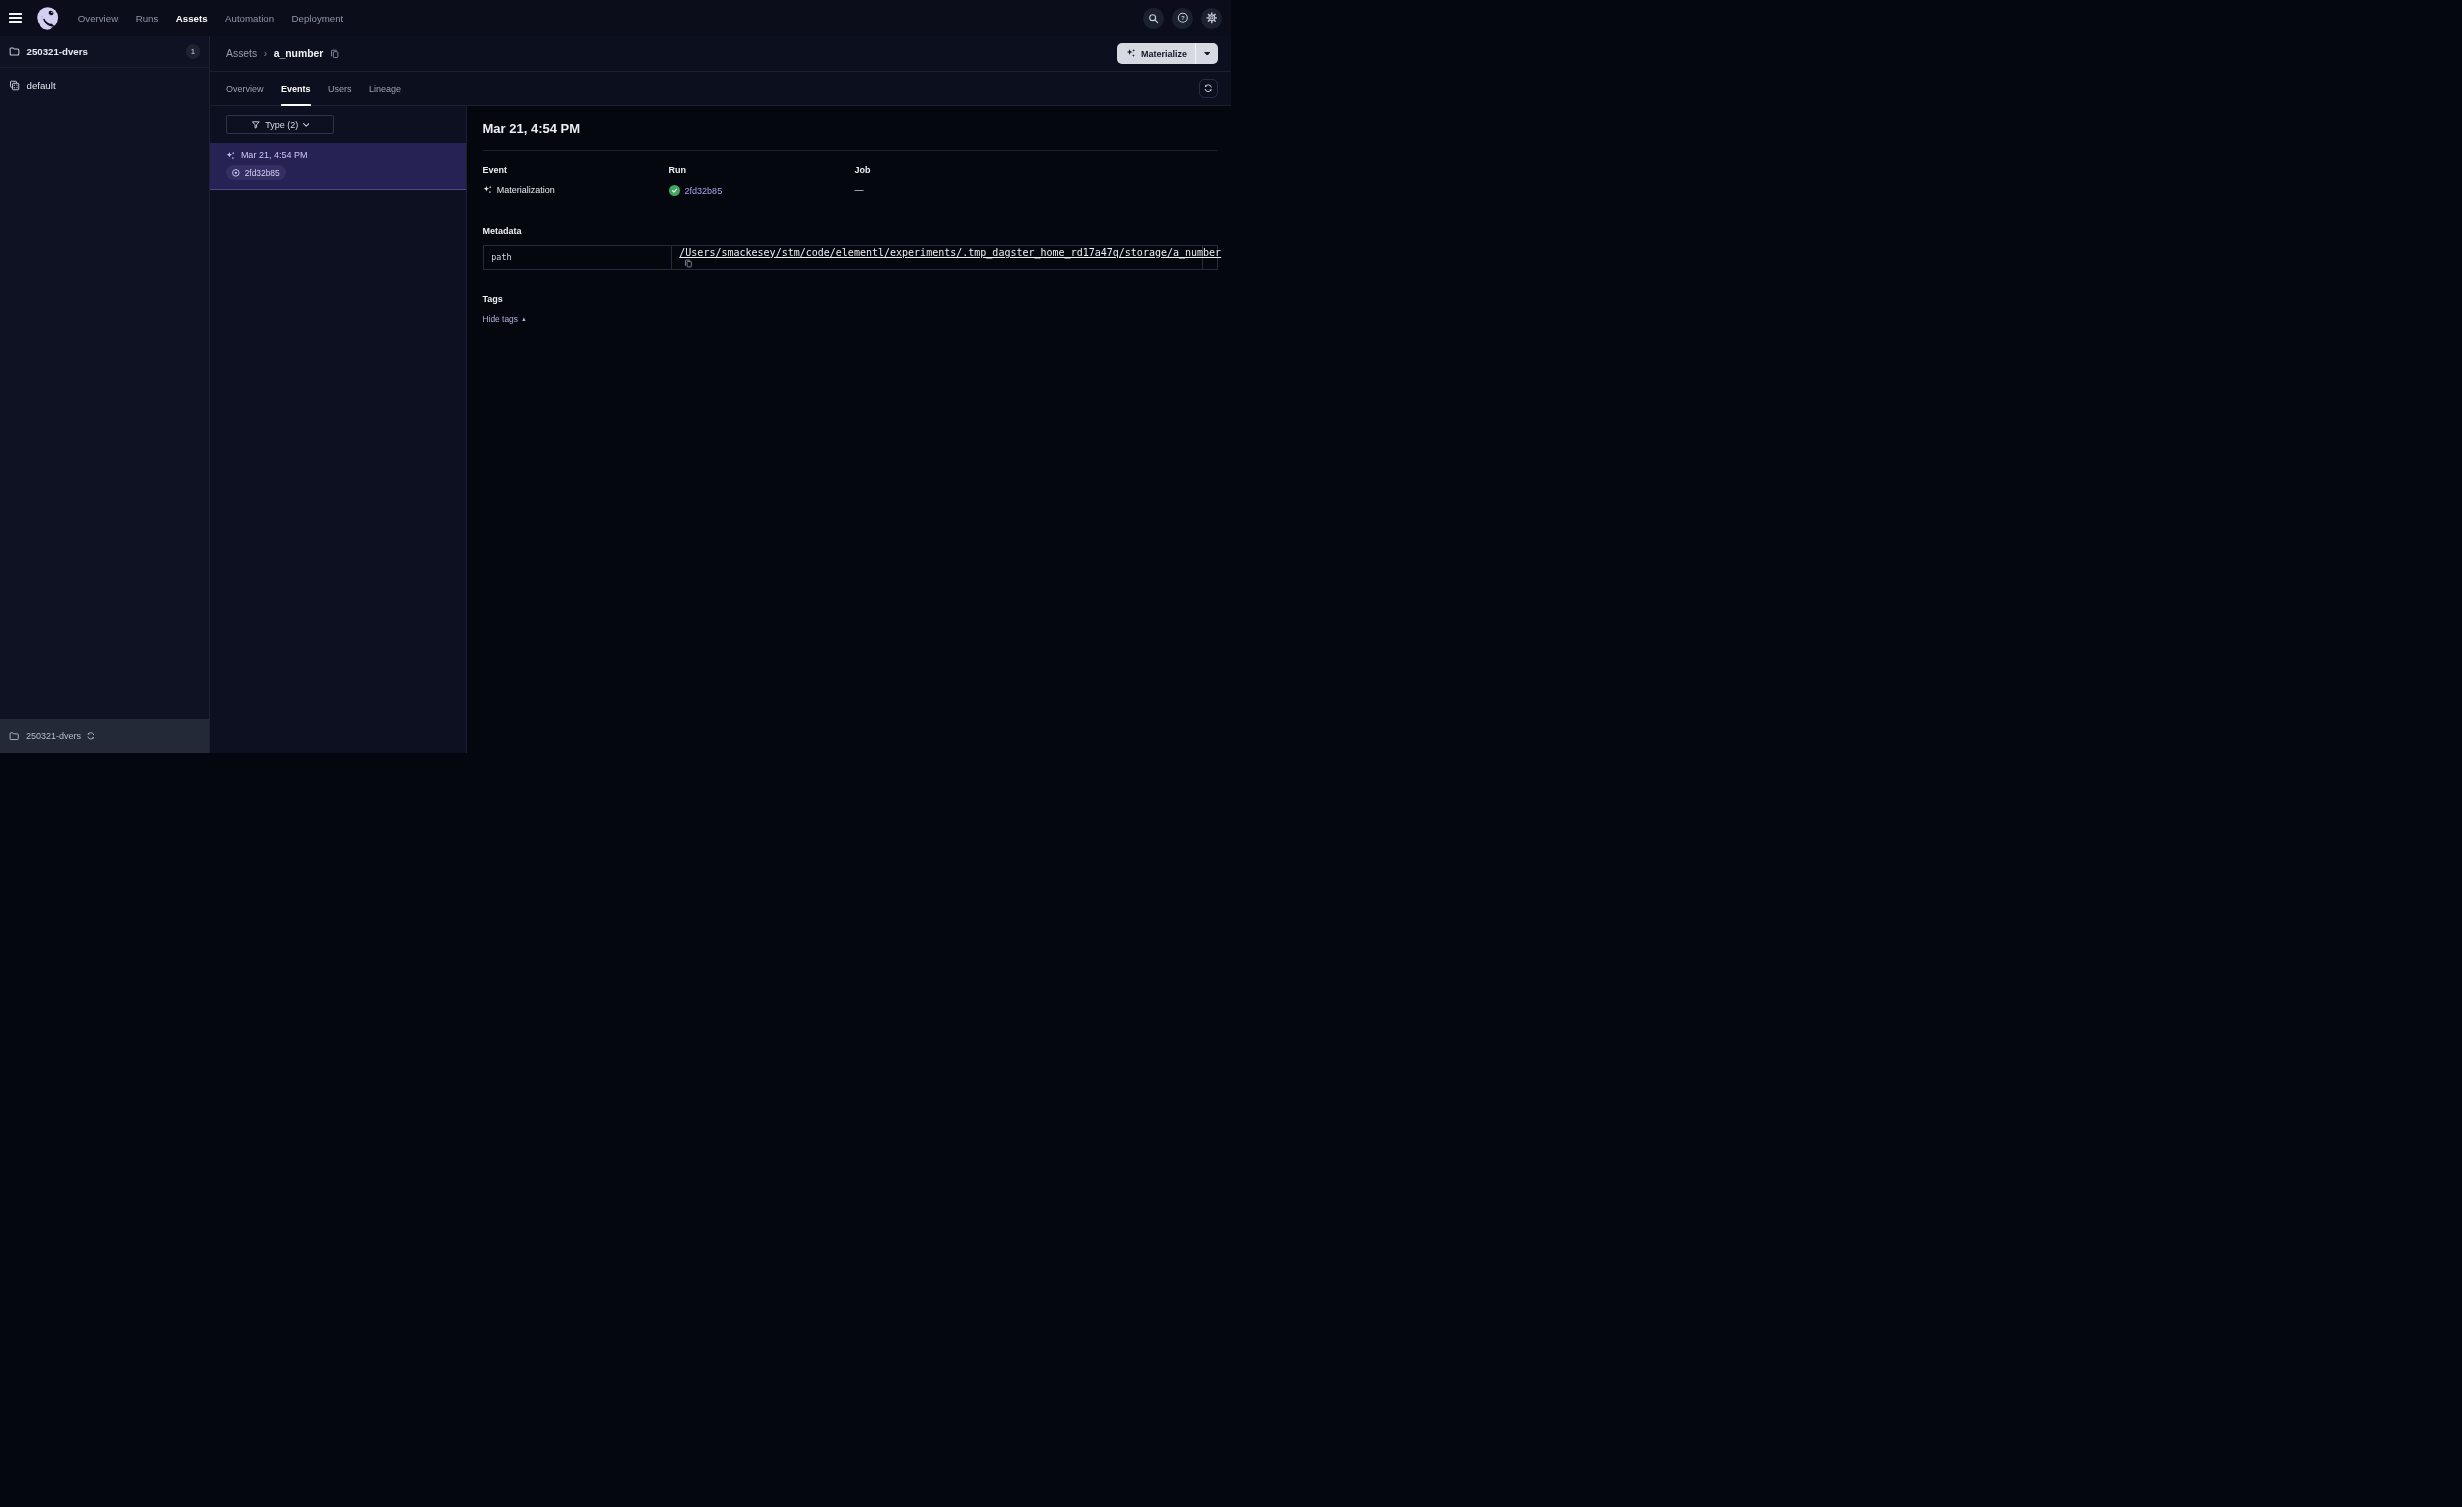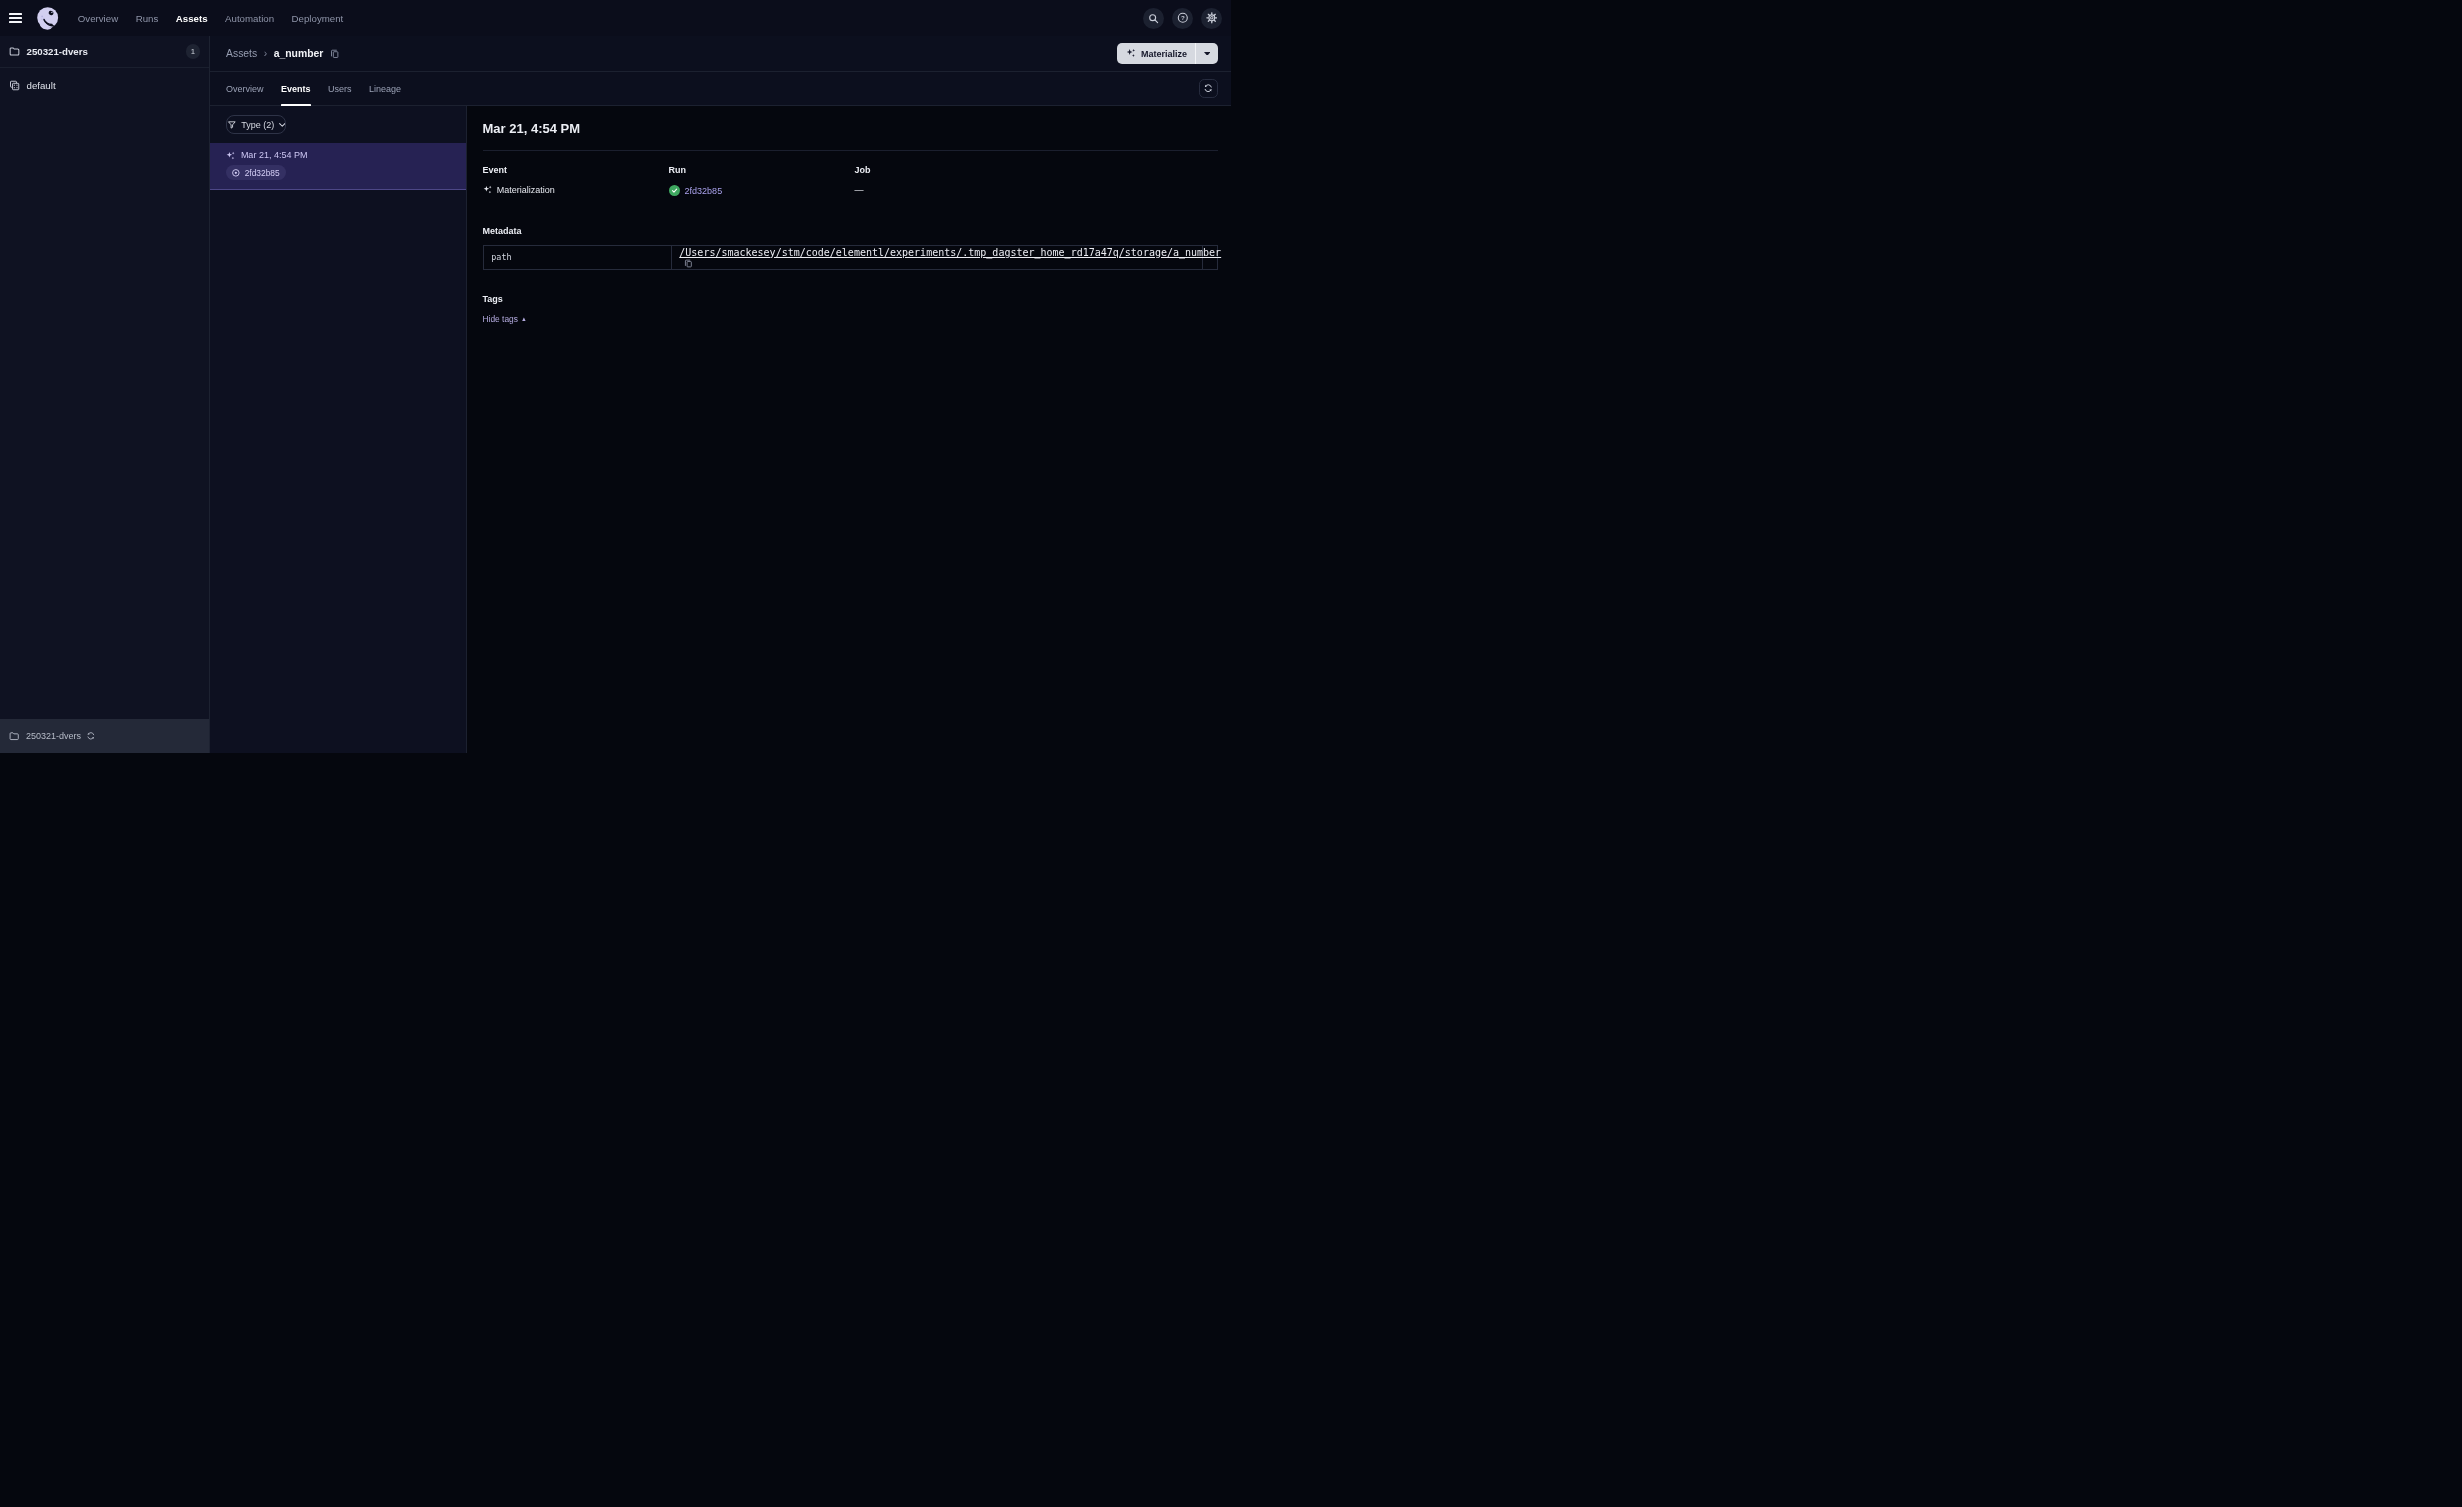--- a/index.html
+++ b/index.html
@@ -78,21 +78,21 @@
   .refresh-btn { margin-left: auto; width: 19.4px; height: 19.4px; border-radius: 5.2px;
     border: 0.6px solid #272c3f; background: none; color: #cfd3dd; display: flex;
     align-items: center; justify-content: center; cursor: pointer; }
 
   .body-row { flex: 1; display: flex; min-height: 0; }
 
   
   .events-panel { width: 257px; background: #0d1020; border-right: 0.6px solid #1c2130;
     padding-top: 9px; }
   .filter-btn { margin-left: 16px; display: inline-flex; align-items: center; gap: 4.5px;
-    height: 19.4px; padding: 0 0; border-radius: 8px; border: 0.6px solid #2e3347;
+    height: 19.4px; padding: 0 24px; border-radius: 2px; border: 0.6px solid #2e3347;
     background: none; color: #d6d9e2; font-size: 9px; font-family: inherit; cursor: pointer; }
   .event-item { margin-top: 9px; background: #262253; border-bottom: 0.6px solid #4d4787;
     padding: 7.1px 10.4px 8.4px 16px; cursor: pointer; }
   .event-item .line1 { display: flex; align-items: center; gap: 5.2px; color: #cdc7f3; font-size: 9px; }
   .run-pill { margin-top: 4.5px; display: inline-flex; align-items: center; gap: 4.5px;
     background: #343063; border-radius: 7.8px; height: 15.5px; padding: 0 6.5px 0 4.5px;
     color: #d5cff6; font-size: 8.4px; cursor: pointer; border: none; font-family: inherit; }
 
   
   .main { flex: 1; background: #05070e; padding: 0 13px 0 15.5px; min-width: 0; }

